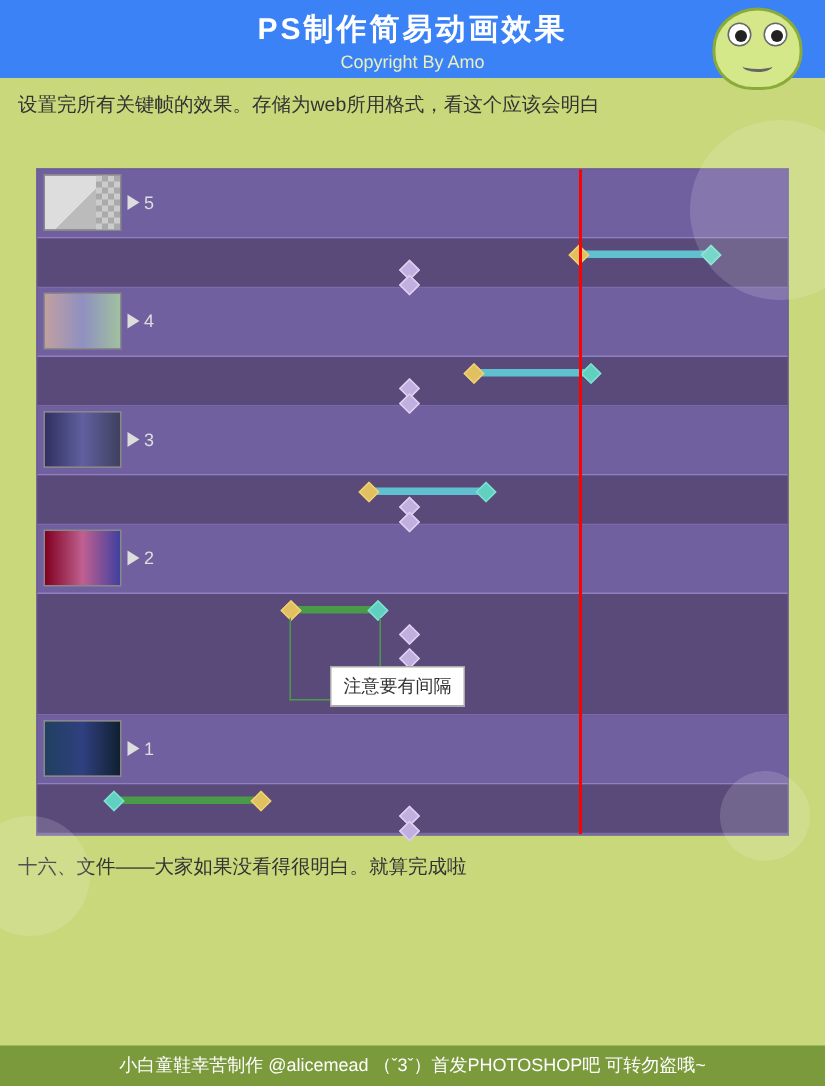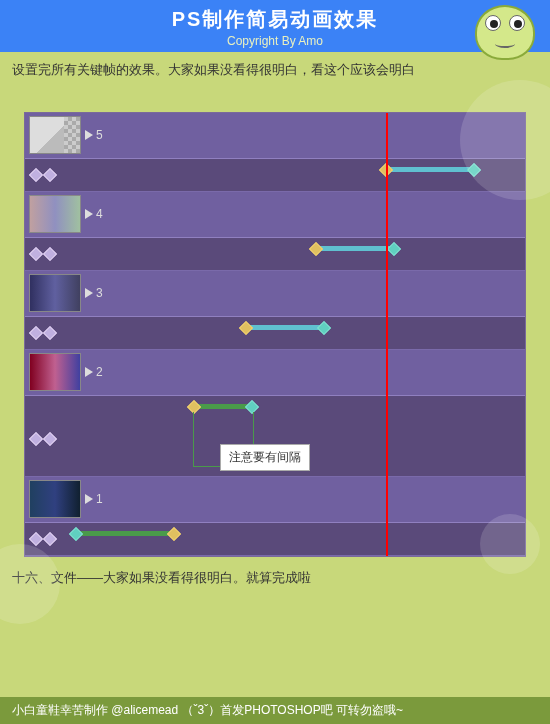--- a/index.html
+++ b/index.html
@@ -168,20 +168,21 @@
       margin-right: 8px;
     }
 
     .layer-bottom {
       background: #5a4a7a;
       height: 22px;
       display: flex;
       align-items: center;
       padding: 16px 6px;
       position: relative;
+      flex-direction: column;
     }
 
     .diamond {
       width: 10px;
       height: 10px;
       background: #c0b0e0;
       transform: rotate(45deg);
       flex-shrink: 0;
       border: 1px solid #e0d0f0;
     }
@@ -208,21 +209,21 @@
 
     .bottom-bar {
       position: absolute;
       bottom: 0;
       left: 0;
       right: 0;
       background: #7b9a3c;
       padding: 5px 12px;
       font-size: 12px;
       color: #fff;
-      text-align: left;
+      text-align: center;
     }
   </style>
 </head>
 <body>
 
 <div class="header" style="position:relative;">
   <span class="header-title">PS制作简易动画效果</span><br>
   <span class="header-sub">Copyright By Amo</span>
 
   
@@ -233,21 +234,21 @@
       </div>
       <div class="frog-eye right">
         <div class="frog-pupil"></div>
       </div>
       <div class="frog-mouth"></div>
     </div>
   </div>
 </div>
 
 <div class="intro-text">
-  <span>设置完所有关键帧的效果。大家如果没看得很明白，看这个应该会明白</span><br>
+  <span>设置完所有关键帧的效果。存储为web所用格式，看这个应该会明白</span><br>
   <br>
 </div>
 
 <div style="margin: 4px 12px; position:relative;">
   <div class="timeline-container" style="min-height: 420px;">
 
     <div class="red-line" style="left: 361px;"></div>
 
     <div class="layer-row">
       <div class="layer-top">

